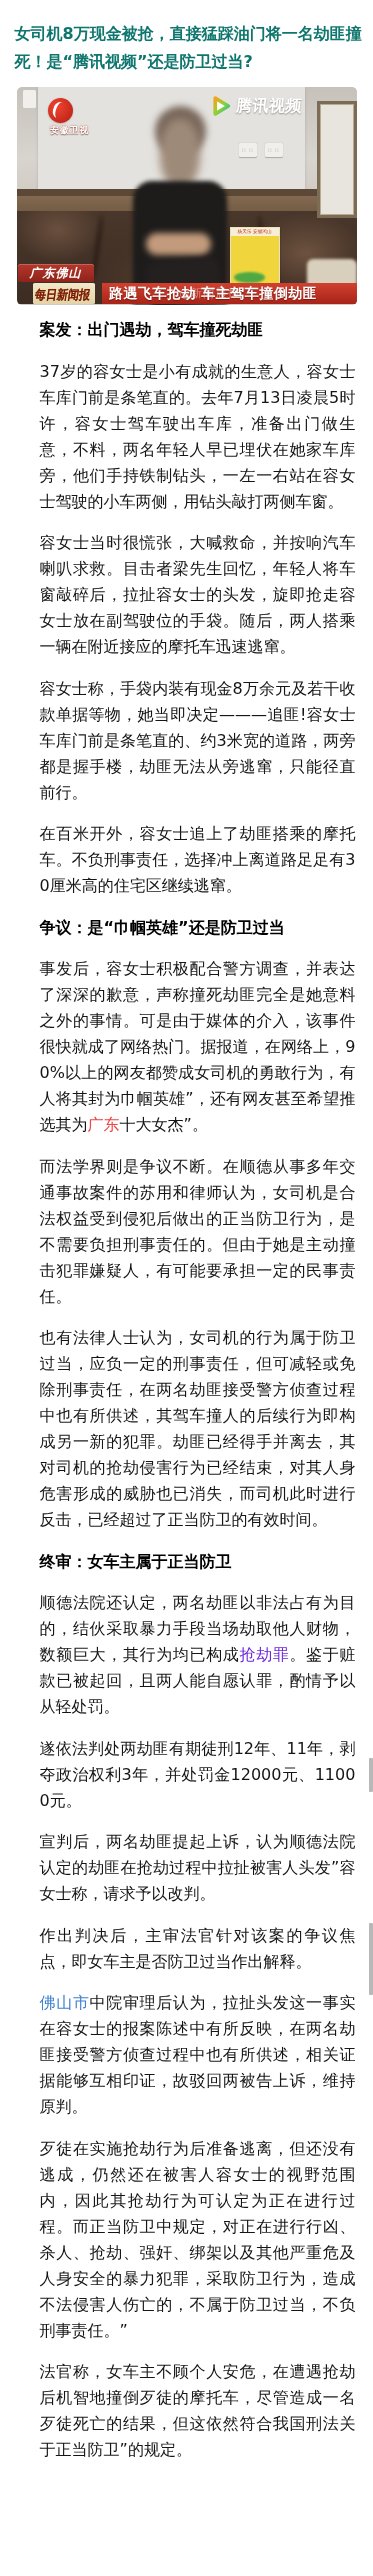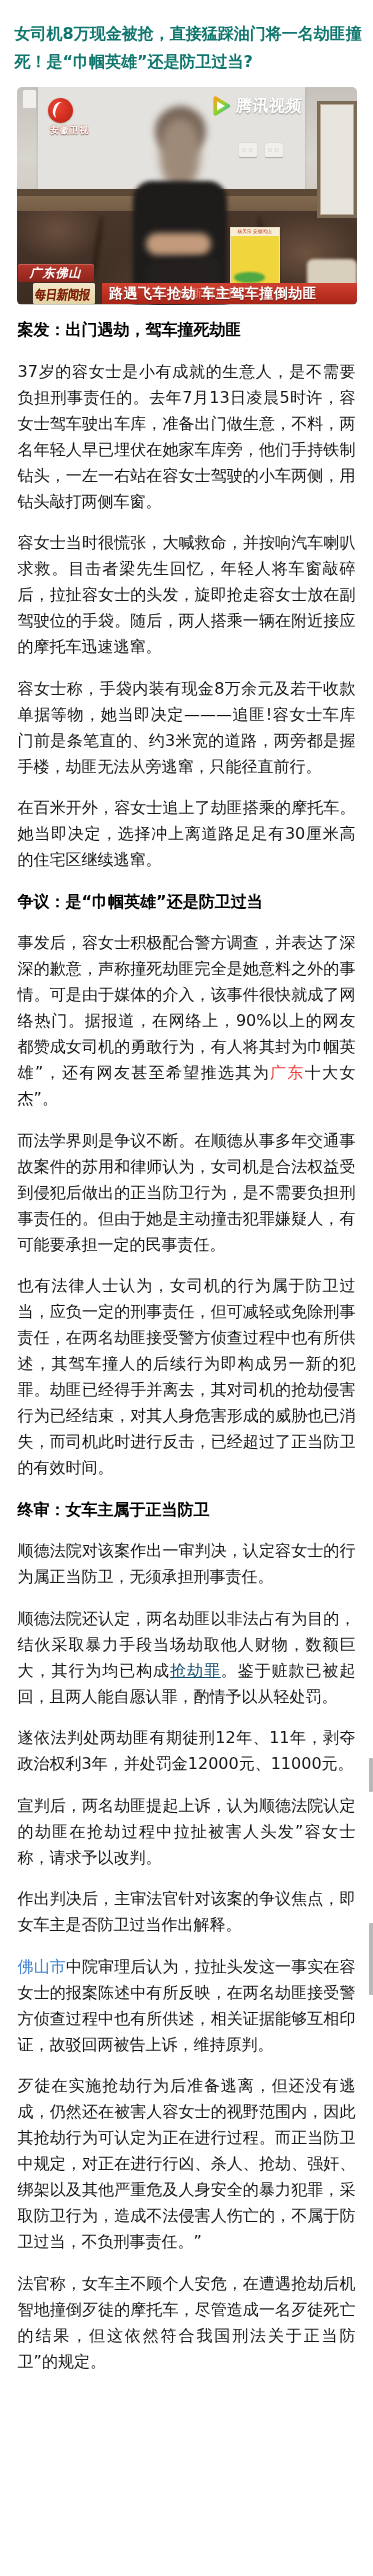--- a/index.html
+++ b/index.html
@@ -48,36 +48,36 @@
   
   .gd{left:1px;top:177px;width:76px;height:18px;background:linear-gradient(180deg,#b5372c,#8e231b);border-radius:3.1px;box-shadow:inset 0 0.5px 0 #d98a7f;color:#fff;font-size:12px;font-weight:bold;text-align:center;line-height:18px;letter-spacing:1px;font-style:italic;}
   
   .prog{left:16.6px;top:196px;width:62px;height:21px;background:linear-gradient(180deg,#f2e8cb,#e2d2a8);border-radius:1.6px;overflow:hidden;}
   .prog-t{left:2.1px;top:3.6px;width:58px;font-size:11px;font-weight:bold;color:#7e150d;text-shadow:0 0 1.6px #f3cf6e,0 0 0.5px #000;transform:skewX(-8deg) scaleY(1.15);white-space:nowrap;}
   
   .ban{left:85px;top:196px;width:255px;height:21px;background:linear-gradient(180deg,#d04030,#a82417);}
   .ban-t{left:7.3px;top:0;width:244px;font-size:14px;font-weight:bold;color:#fff;line-height:21px;letter-spacing:0.5px;white-space:nowrap;text-shadow:0 0.5px 1px rgba(0,0,0,.35);}
   .ban-w{left:78px;top:3.1px;font-size:11.4px;color:rgba(255,255,255,.45);letter-spacing:1px;white-space:nowrap;}
   
-  .article{padding:12.4px 17.6px 5.2px 17.6px;}
+  .article{padding:12.4px 17.6px 5.2px 17.6px;margin-left:22px;}
   .article h2{font-size:16px;line-height:26px;font-weight:bold;color:#000;margin:0 0 15.5px 0;}
   .article p{font-size:16px;line-height:26px;margin:0 0 15.5px 0;text-align:justify;word-break:break-all;}
   .article p:last-child{margin-bottom:0;}
   .article .lnk{color:#4080d0;cursor:pointer;}
   
   .sb{position:absolute;left:369px;width:4.1px;background:#b8b8b8;border-radius:1px;}
   .sb1{top:1758px;height:34px;}
   .sb2{top:1923px;height:72px;}
 </style>
 </head>
 <body>
 
 <h1 class="title">
   <span>女司机8万现金被抢，直接猛踩油门将一名劫匪撞</span>
-  <span>死！是“巾帼英雄”还是防卫过当?</span>
+  <span>死！是“腾讯视频”还是防卫过当?</span>
 </h1>
 
 <div class="video">
   <div class="v-wall"></div>
   <div class="v-board"></div>
   <div class="v-ledge"></div>
   <div class="v-midwall"></div>
   <div class="v-couch"></div>
   <div class="v-seam1"></div>
   <div class="v-seam2"></div>
@@ -122,31 +122,30 @@
     <div class="prog-t">每日新闻报</div>
   </div>
   <div class="ban">
     <div class="ban-t">路遇飞车抢劫 车主驾车撞倒劫匪</div>
     <div class="ban-w">◎新闻晨报</div>
   </div>
 </div>
 
 <div class="article" id="article">
     <h2>案发：出门遇劫，驾车撞死劫匪</h2>
-    <p>37岁的容女士是小有成就的生意人，是不需要负担刑事责任的。去年7月13日凌晨5时许，容女士驾车驶出车库，准备出门做生意，不料，两名年轻人早已埋伏在她家车库旁，他们手持铁制钻头，一左一右站在容女士驾驶的小车两侧，用钻头敲打两侧车窗。</p>
+    <p>37岁的容女士是小有成就的生意人，容女士车库门前是条笔直的。去年7月13日凌晨5时许，容女士驾车驶出车库，准备出门做生意，不料，两名年轻人早已埋伏在她家车库旁，他们手持铁制钻头，一左一右站在容女士驾驶的小车两侧，用钻头敲打两侧车窗。</p>
     <p>容女士当时很慌张，大喊救命，并按响汽车喇叭求救。目击者梁先生回忆，年轻人将车窗敲碎后，拉扯容女士的头发，旋即抢走容女士放在副驾驶位的手袋。随后，两人搭乘一辆在附近接应的摩托车迅速逃窜。</p>
     <p>容女士称，手袋内装有现金8万余元及若干收款单据等物，她当即决定———追匪!容女士车库门前是条笔直的、约3米宽的道路，两旁都是握手楼，劫匪无法从旁逃窜，只能径直前行。</p>
-    <p>在百米开外，容女士追上了劫匪搭乘的摩托车。她当即决定，选择冲上离道路足足有30厘米高的住宅区继续逃窜。</p>
+    <p>在百米开外，容女士追上了劫匪搭乘的摩托车。不负刑事责任，选择冲上离道路足足有30厘米高的住宅区继续逃窜。</p>
     <h2>争议：是“巾帼英雄”还是防卫过当</h2>
     <p>事发后，容女士积极配合警方调查，并表达了深深的歉意，声称撞死劫匪完全是她意料之外的事情。可是由于媒体的介入，该事件很快就成了网络热门。据报道，在网络上，90%以上的网友都赞成女司机的勇敢行为，有人将其封为巾帼英雄”，还有网友甚至希望推选其为<span class="lnk" style="color: #ef4444;">广东</span>十大女杰”。</p>
     <p>而法学界则是争议不断。在顺德从事多年交通事故案件的苏用和律师认为，女司机是合法权益受到侵犯后做出的正当防卫行为，是不需要负担刑事责任的。但由于她是主动撞击犯罪嫌疑人，有可能要承担一定的民事责任。</p>
     <p>也有法律人士认为，女司机的行为属于防卫过当，应负一定的刑事责任，但可减轻或免除刑事责任，在两名劫匪接受警方侦查过程中也有所供述，其驾车撞人的后续行为即构成另一新的犯罪。劫匪已经得手并离去，其对司机的抢劫侵害行为已经结束，对其人身危害形成的威胁也已消失，而司机此时进行反击，已经超过了正当防卫的有效时间。</p>
     <h2>终审：女车主属于正当防卫</h2>
-    <p>顺德法院对该案作出一审判决，认定容女士的行为属正当防卫，无须承担刑事责任。</p>
-    <p>顺德法院还认定，两名劫匪以非法占有为目的，结伙采取暴力手段当场劫取他人财物，数额巨大，其行为均已构成<span class="lnk" style="color: #0c4a6e; text-decoration: underline;">抢劫罪</span>。鉴于赃款已被起回，且两人能自愿认罪，酌情予以从轻处罚。</p>
+    <p>顺德法院还认定，两名劫匪以非法占有为目的，结伙采取暴力手段当场劫取他人财物，数额巨大，其行为均已构成<span class="lnk" style="color: #6d28d9;">抢劫罪</span>。鉴于赃款已被起回，且两人能自愿认罪，酌情予以从轻处罚。</p>
     <p>遂依法判处两劫匪有期徒刑12年、11年，剥夺政治权利3年，并处罚金12000元、11000元。</p>
     <p>宣判后，两名劫匪提起上诉，认为顺德法院认定的劫匪在抢劫过程中拉扯被害人头发”容女士称，请求予以改判。</p>
     <p>作出判决后，主审法官针对该案的争议焦点，即女车主是否防卫过当作出解释。</p>
     <p><span class="lnk" style="color: rgb(64, 128, 208);">佛山市</span>中院审理后认为，拉扯头发这一事实在容女士的报案陈述中有所反映，在两名劫匪接受警方侦查过程中也有所供述，相关证据能够互相印证，故驳回两被告上诉，维持原判。</p>
     <p>歹徒在实施抢劫行为后准备逃离，但还没有逃成，仍然还在被害人容女士的视野范围内，因此其抢劫行为可认定为正在进行过程。而正当防卫中规定，对正在进行行凶、杀人、抢劫、强奸、绑架以及其他严重危及人身安全的暴力犯罪，采取防卫行为，造成不法侵害人伤亡的，不属于防卫过当，不负刑事责任。”</p>
     <p>法官称，女车主不顾个人安危，在遭遇抢劫后机智地撞倒歹徒的摩托车，尽管造成一名歹徒死亡的结果，但这依然符合我国刑法关于正当防卫”的规定。</p>
   </div>
 
 <div class="sb sb1"></div>
 <div class="sb sb2"></div>

